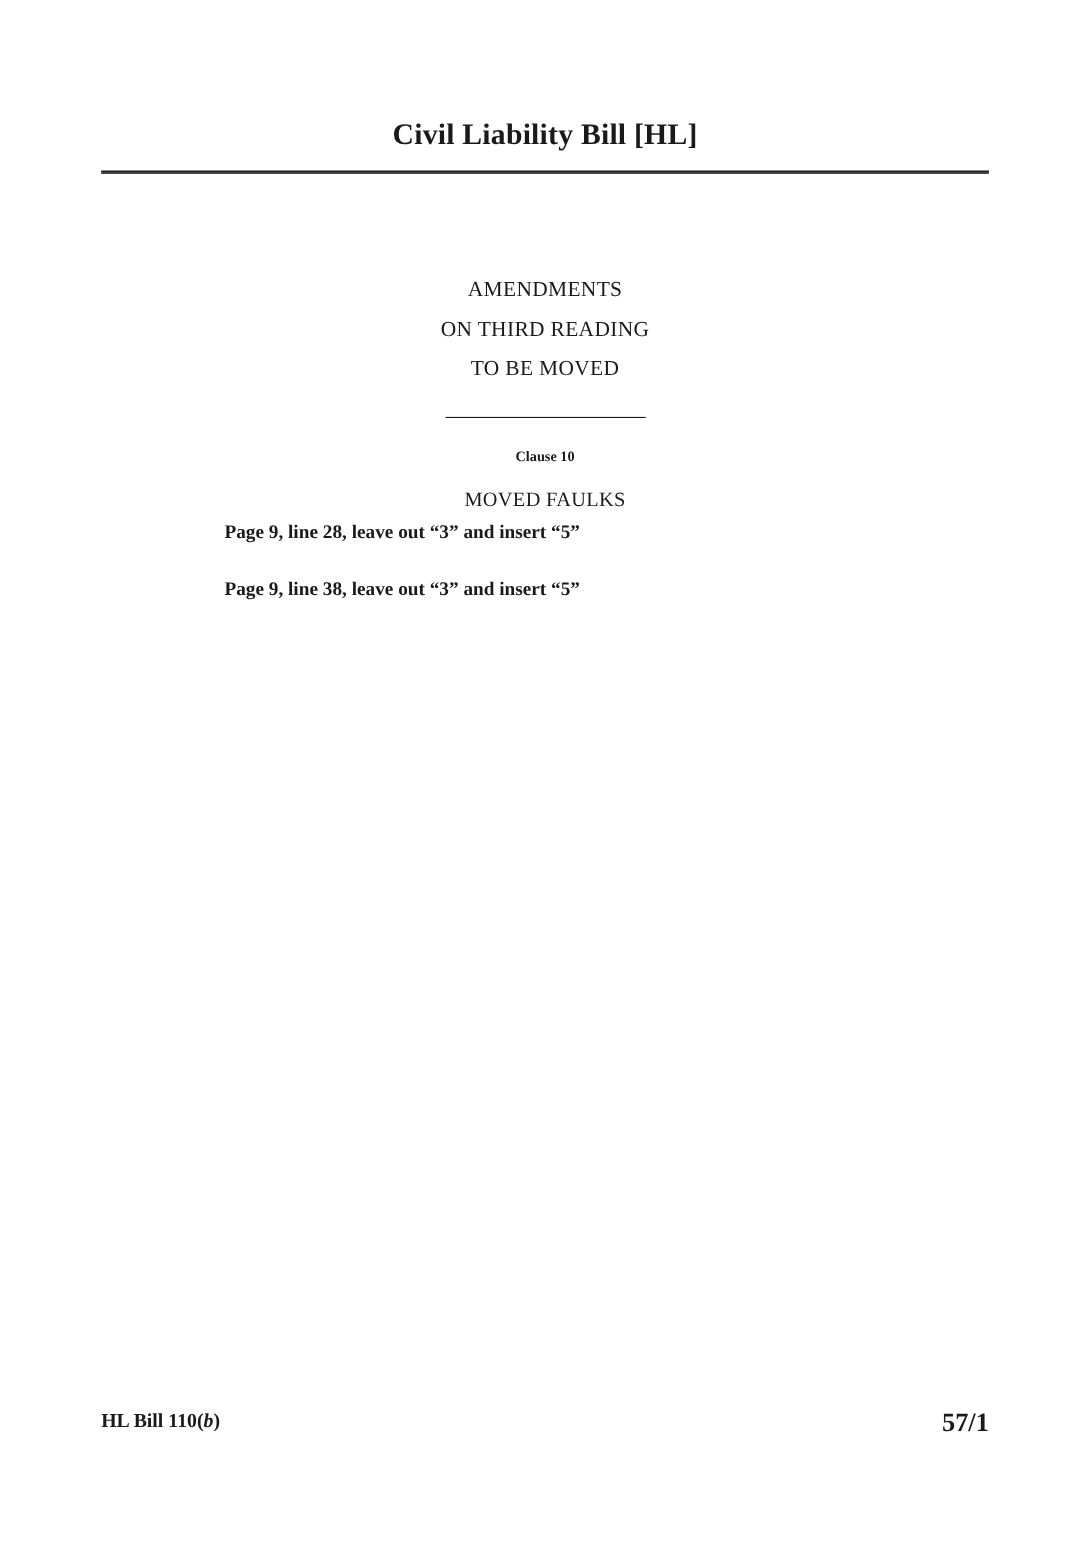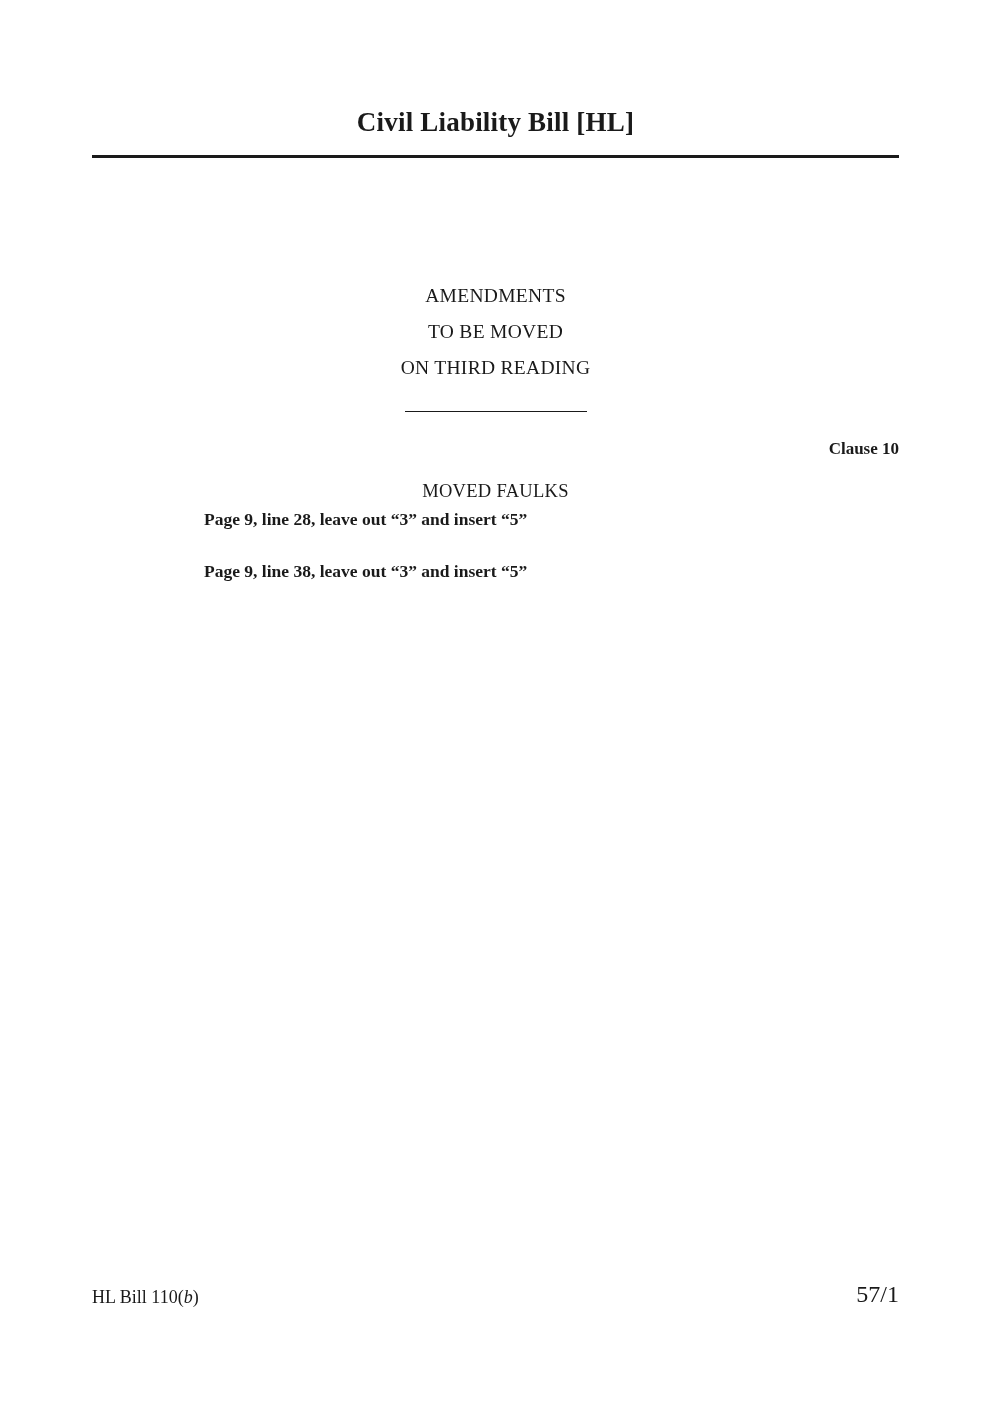--- a/index.html
+++ b/index.html
@@ -39,38 +39,38 @@
   }
   .double-rule {
     margin-top: 17px;
     border-top: 2px solid #1a1a1a;
     border-bottom: 1px solid #1a1a1a;
     height: 3px;
     box-sizing: border-box;
   }
   
   .heading-block {
-    margin-top: 120px;
+    margin-top: 88px;
     text-align: center;
   }
   .heading-line {
     font-size: 19.5px;
     line-height: 36px;
     letter-spacing: 0.3px;
   }
   .short-rule {
     width: 182px;
     margin: 24px auto 0 auto;
     border-bottom: 1px solid #1a1a1a;
     height: 1px;
   }
   .clause-heading {
     margin-top: 27px;
-    text-align: right;
-    font-size: 17px;
+    text-align: center;
+    font-size: 13px;
     font-weight: bold;
   }
   .member-name {
     margin-top: 22px;
     text-align: center;
     font-size: 18.5px;
     letter-spacing: 0.3px;
   }
   
   .amendments {
@@ -88,44 +88,45 @@
     margin-top: 0;
   }
   
   .footer {
     position: absolute;
     left: 92px;
     right: 92px;
     bottom: 93px;
     display: flex;
     justify-content: space-between;
-    align-items: flex-end;
+    align-items: flex-start;
     font-size: 18px;
+    font-weight: bold;
   }
   .footer .left em {
     font-style: italic;
   }
   .footer .right {
     font-size: 24px;
   }
 </style>
 </head>
 <body>
 
 <div class="page">
   <div class="content">
 
     <h1 class="doc-title">Civil Liability Bill [HL]</h1>
 
     <div class="double-rule"></div>
 
     <div class="heading-block">
       <div class="heading-line">AMENDMENTS</div>
+      <div class="heading-line">ON THIRD READING</div>
       <div class="heading-line">TO BE MOVED</div>
-      <div class="heading-line">ON THIRD READING</div>
       <div class="short-rule"></div>
     </div>
 
     <div class="clause-heading">Clause 10</div>
 
     <div class="member-name">MOVED FAULKS</div>
 
     <div class="amendments">
       <p class="amendment">Page 9, line 28, leave out “3” and insert “5”</p>
       <p class="amendment">Page 9, line 38, leave out “3” and insert “5”</p>

